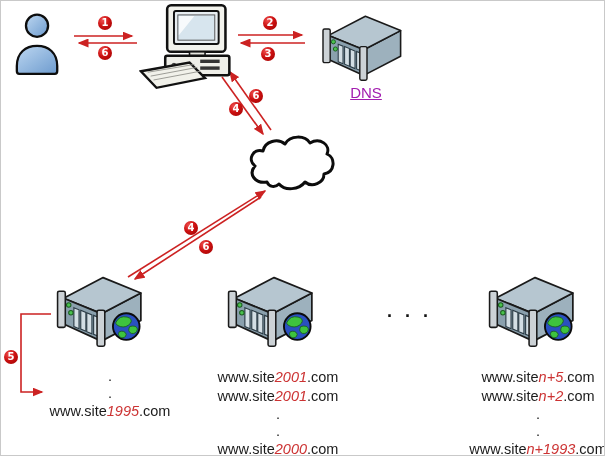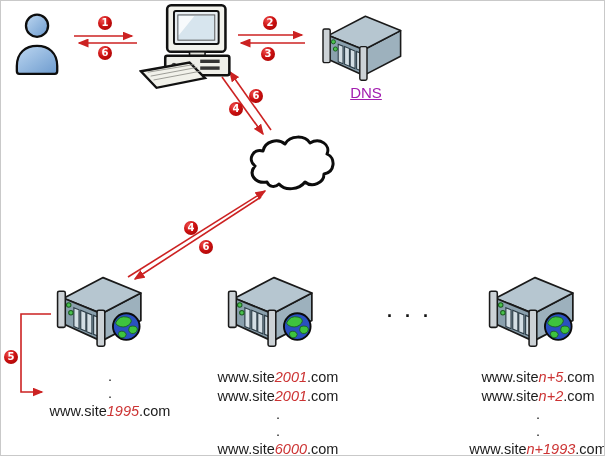--- a/index.html
+++ b/index.html
@@ -134,21 +134,21 @@
     <div class="dotrow">.</div>
     <div class="dotrow">.</div>
     <div class="srow"><span>www.site</span><span class="num">1995</span><span>.com</span></div>
   </div>
 
   <div class="sites" style="left:192px;width:170px">
     <div class="srow"><span>www.site</span><span class="num">2001</span><span>.com</span></div>
     <div class="srow"><span>www.site</span><span class="num">2001</span><span>.com</span></div>
     <div class="dotrow">.</div>
     <div class="dotrow">.</div>
-    <div class="srow"><span>www.site</span><span class="num">6000</span><span>.com</span></div>
+    <div class="srow"><span>www.site</span><span class="num">2000</span><span>.com</span></div>
   </div>
 
   <div class="sites" style="left:452px;width:170px">
     <div class="srow"><span>www.site</span><span class="num">n+5</span><span>.com</span></div>
     <div class="srow"><span>www.site</span><span class="num">n+2</span><span>.com</span></div>
     <div class="dotrow">.</div>
     <div class="dotrow">.</div>
     <div class="srow"><span>www.site</span><span class="num">n+1993</span><span>.com</span></div>
   </div>
 

